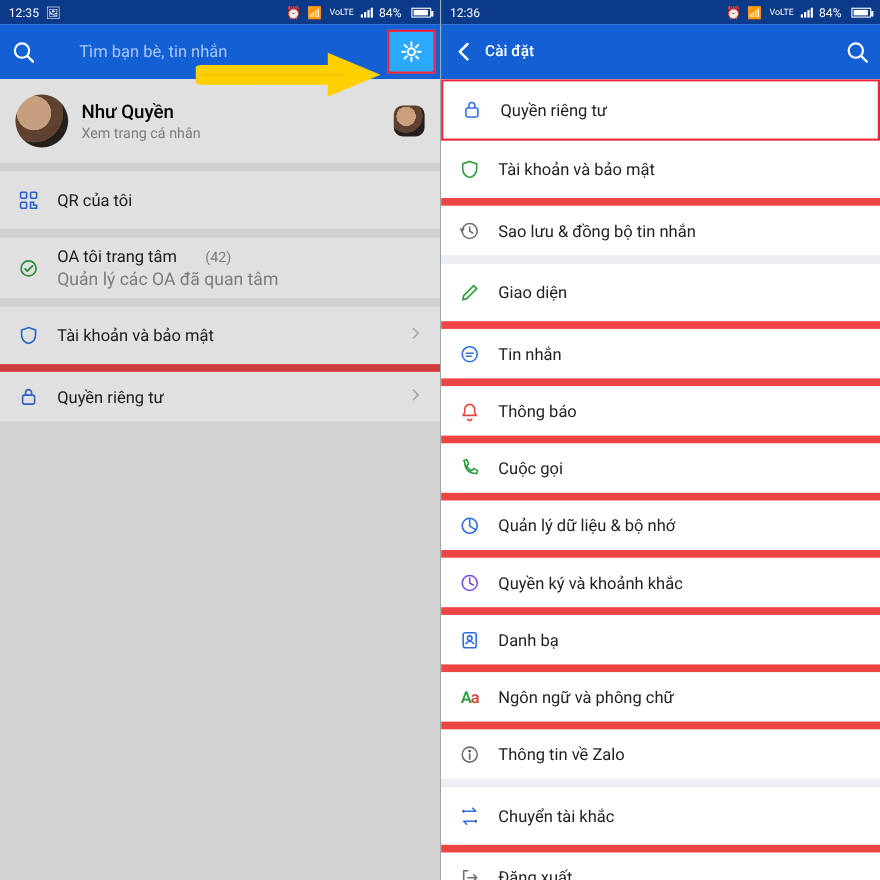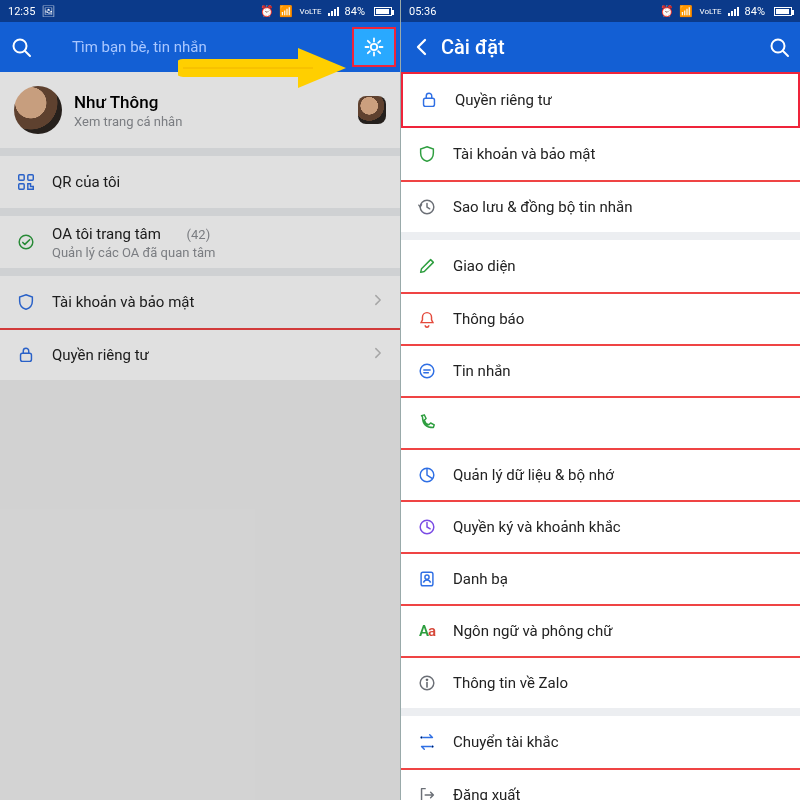--- a/index.html
+++ b/index.html
@@ -19,35 +19,35 @@
   .appbar { height:50px; background:#135fd4; display:flex; align-items:center; padding:0 10px; gap:8px; color:#fff; position:relative;}
   .appbar .search-ph { color:#a9c7ff; font-size:15px; flex:1; white-space:nowrap; overflow:hidden; text-overflow:ellipsis;margin-left:32px;}
   .icon { width:22px; height:22px; display:inline-flex; align-items:center; justify-content:center;}
   .icon svg { width:22px; height:22px; }
   .gear-box { width:44px; height:40px; border:2px solid #ef243a; background:#29a9ff; display:flex; align-items:center; justify-content:center; position:absolute; right:4px; top:5px;}
   
   .scroll { position:absolute; top:72px; bottom:0; left:0; right:0; overflow:hidden;}
   .scroll.dim::after{ content:""; position:absolute; inset:0; background:rgba(0,0,0,0.12); pointer-events:none;}
   .card { background:#fff; }
   .sep { height:8px; background:#eceef1;}
-  .row { display:flex; align-items:center; min-height:52px; padding:8px 14px; gap:14px; color:#222; font-size:15px; border-top:2px solid #ef4444;}
+  .row { display:flex; align-items:center; min-height:52px; padding:8px 14px; gap:14px; color:#222; font-size:15px; border-top:7px solid #ef4444;}
   .row:first-child{ border-top:none;}
   .row .ricon { width:24px; display:flex; align-items:center; justify-content:center;}
   .row .ricon svg{ width:20px; height:20px;}
   .row .rtext { flex:1; }
-  .row .sub { color:#8c8f94; font-size:13px; margin-top:2px;}
+  .row .sub { color:#8c8f94; font-size:16px; margin-top:2px;}
   .row .count { color:#8c8f94; font-size:13px;margin-left:22px;}
   .row .chev { color:#bdbdbd; }
   .profile { display:flex; align-items:center; gap:12px; padding:14px; }
   .avatar { width:48px; height:48px; border-radius:50%; background:radial-gradient(circle at 35% 35%, #e3b490 0 35%, #6b4a36 36% 60%, #2c2520 61% 100%);}
   .mini-avatar { width:28px; height:28px; border-radius:8px; background:radial-gradient(circle at 40% 35%, #e7b590 0 35%, #6d4b36 36% 60%, #2a2420 61% 100%);}
   .pname { font-size:17px; font-weight:500;}
   .psub { font-size:13px; color:#8c8f94; margin-top:2px;}
   
-  .title { color:#fff; font-size:20px; font-weight:500;}
+  .title { color:#fff; font-size:14px; font-weight:500;}
   
   .hl-row { border:2px solid #ef243a; box-shadow:0 2px 4px rgba(0,0,0,.06);}
   
   .arrow { position:absolute; top:44px; left:178px; width:170px; height:48px; pointer-events:none; z-index:9;}
   
   .aa { font-weight:600; letter-spacing:-1px;}
   .aa .g{color:#2e9e3f;} .aa .r{color:#d6483a;}
   .strokeBlue svg *{stroke:#2f6fe4;}
   .strokeGreen svg *{stroke:#2e9e3f;}
   .strokeRed svg *{stroke:#e44a3c;}
@@ -183,21 +183,21 @@
       <path d="M5 24 H135" stroke="#ffcf00" stroke-width="18" stroke-linecap="round"></path>
       <path d="M120 4 L168 24 L120 44 Z" fill="#ffcf00"></path>
       <path d="M5 24 H135" stroke="#f0b000" stroke-width="2" opacity=".4"></path>
     </svg>
 
     <div class="scroll dim">
       <div class="card">
         <div class="profile">
           <div class="avatar"></div>
           <div style="flex:1">
-            <div class="pname">Như Thông</div>
+            <div class="pname">Như Quyền</div>
             <div class="psub">Xem trang cá nhân</div>
           </div>
           <div class="mini-avatar"></div>
         </div>
       </div>
       <div class="sep"></div>
       <div class="card">
         <div class="row">
           <span class="ricon strokeBlue">
               <svg viewBox="0 0 22 22">
@@ -246,21 +246,21 @@
                 <use href="#i-chevr"></use>
               </svg></span>
         </div>
       </div>
     </div>
   </div>
 
   <div class="phone">
     <div class="statusbar">
       <div class="sb-left">
-          <span>05:36</span>
+          <span>12:36</span>
         </div>
       <div class="sb-right">
         <span>⏰</span>
           <span>📶</span>
         <span style="font-size:8px">VoLTE</span>
         <span class="sig">
             <i style="height:3px"></i>
             <i style="height:5px"></i>
             <i style="height:7px"></i>
             <i style="height:9px"></i>
@@ -320,41 +320,42 @@
       <div class="card">
         <div class="row">
           <span class="ricon strokeGreen">
               <svg viewBox="0 0 22 22">
                 <use href="#i-brush"></use>
               </svg>
             </span>
           <div class="rtext">Giao diện</div>
         </div>
         <div class="row">
+          <span class="ricon strokeBlue">
+              <svg viewBox="0 0 22 22">
+                <use href="#i-chat"></use>
+              </svg>
+            </span>
+          <div class="rtext">Tin nhắn</div>
+        </div>
+        <div class="row">
           <span class="ricon strokeRed">
               <svg viewBox="0 0 22 22">
                 <use href="#i-bell"></use>
               </svg>
             </span>
           <div class="rtext">Thông báo</div>
         </div>
         <div class="row">
-          <span class="ricon strokeBlue">
-              <svg viewBox="0 0 22 22">
-                <use href="#i-chat"></use>
-              </svg>
-            </span>
-          <div class="rtext">Tin nhắn</div>
-        </div>
-        <div class="row">
           <span class="ricon strokeGreen">
               <svg viewBox="0 0 22 22">
                 <use href="#i-phone"></use>
               </svg>
             </span>
+          <div class="rtext">Cuộc gọi</div>
         </div>
         <div class="row">
           <span class="ricon strokeBlue">
               <svg viewBox="0 0 22 22">
                 <use href="#i-pie"></use>
               </svg>
             </span>
           <div class="rtext">Quản lý dữ liệu &amp; bộ nhớ</div>
         </div>
         <div class="row">

